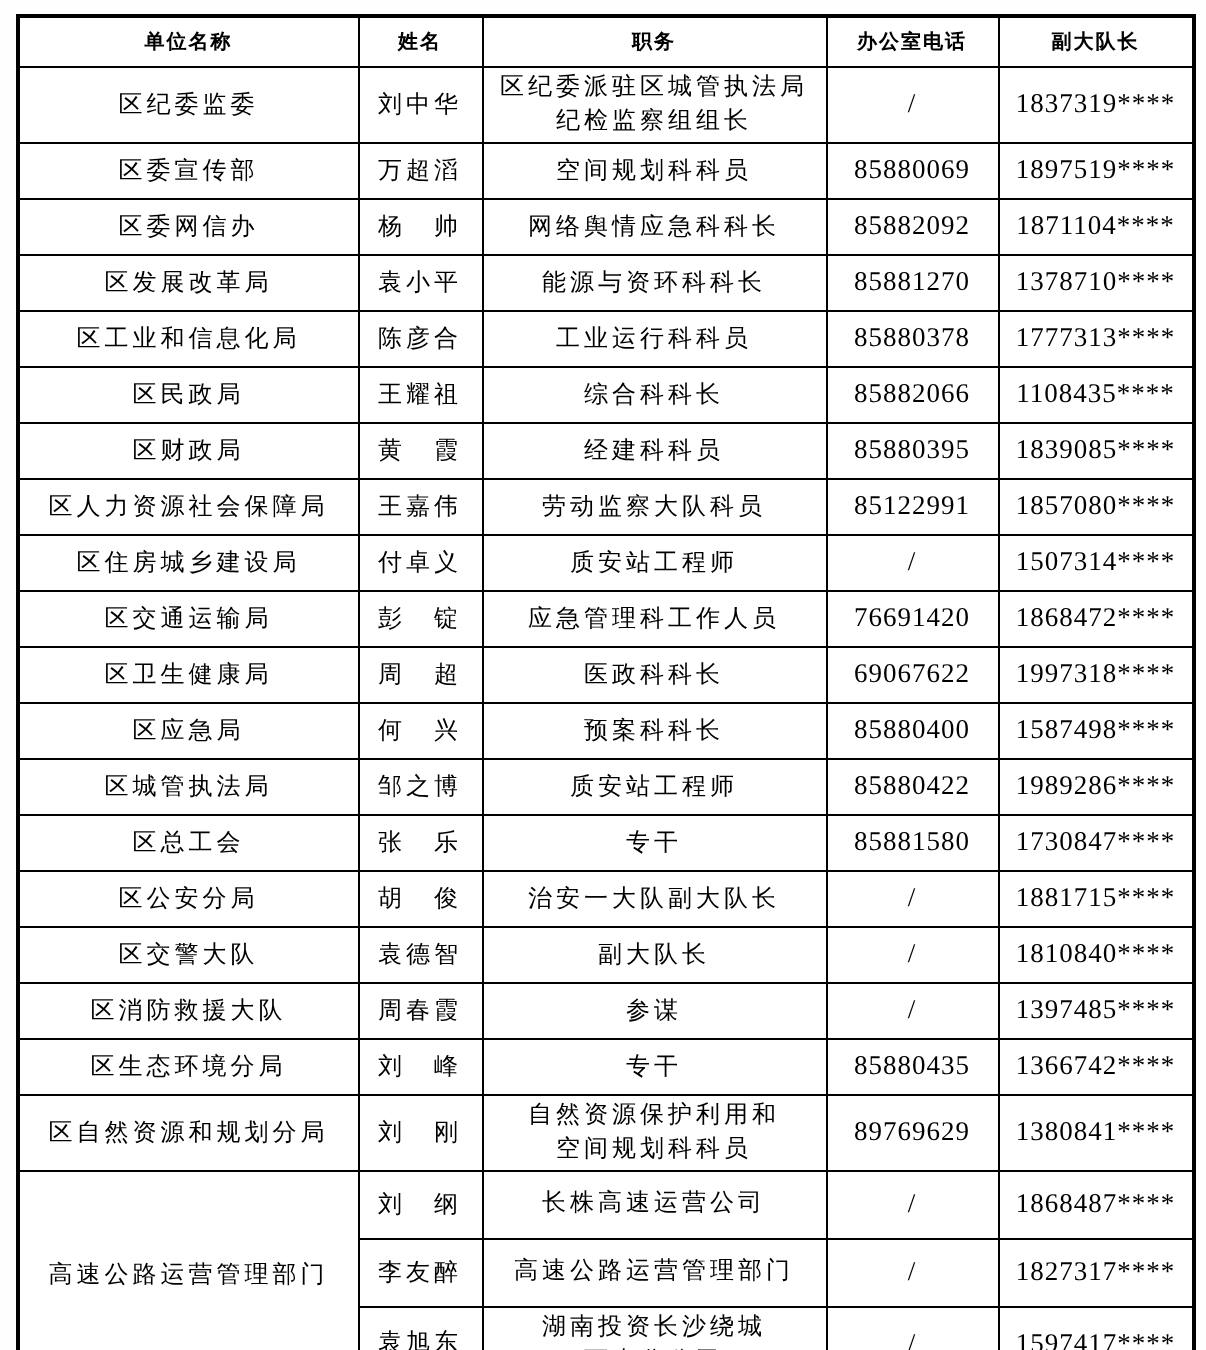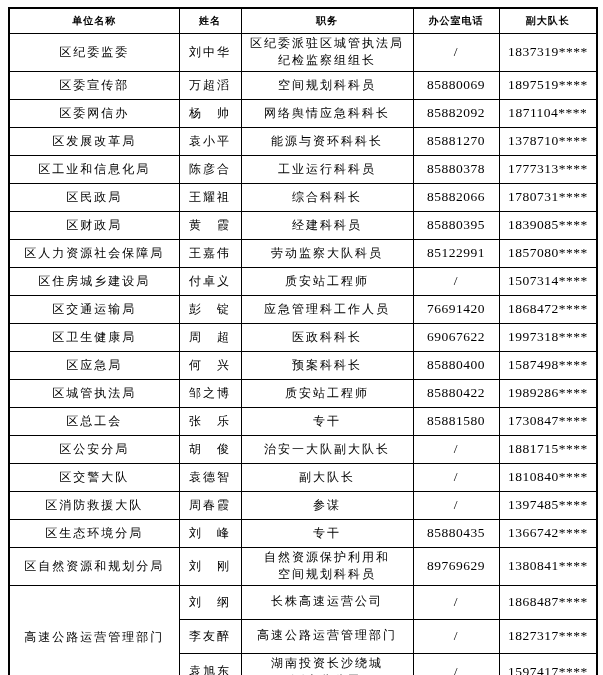--- a/index.html
+++ b/index.html
@@ -104,21 +104,21 @@
         <td>陈彦合</td>
         <td class="pos">工业运行科科员</td>
         <td class="num">85880378</td>
         <td class="num">1777313****</td>
       </tr>
       <tr>
         <td>区民政局</td>
         <td>王耀祖</td>
         <td class="pos">综合科科长</td>
         <td class="num">85882066</td>
-        <td class="num">1780731****</td>
+        <td class="num">1108435****</td>
       </tr>
       <tr>
         <td>区财政局</td>
         <td>黄　霞</td>
         <td class="pos">经建科科员</td>
         <td class="num">85880395</td>
         <td class="num">1839085****</td>
       </tr>
       <tr>
         <td>区人力资源社会保障局</td>

